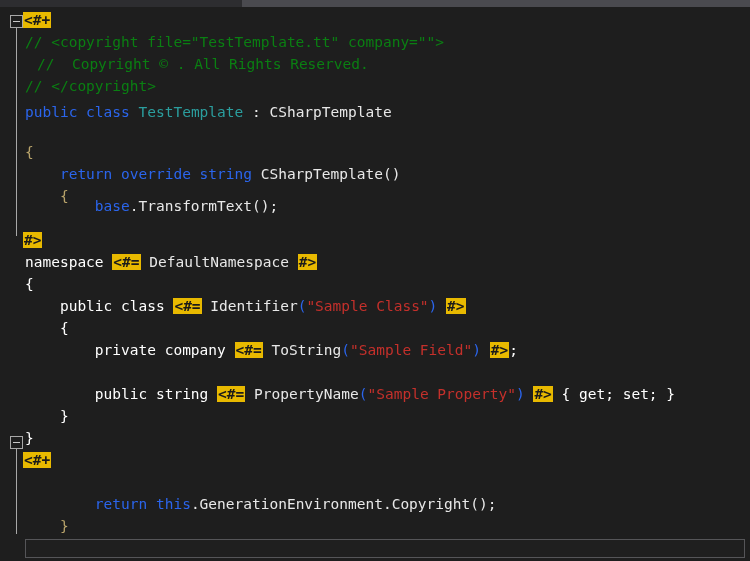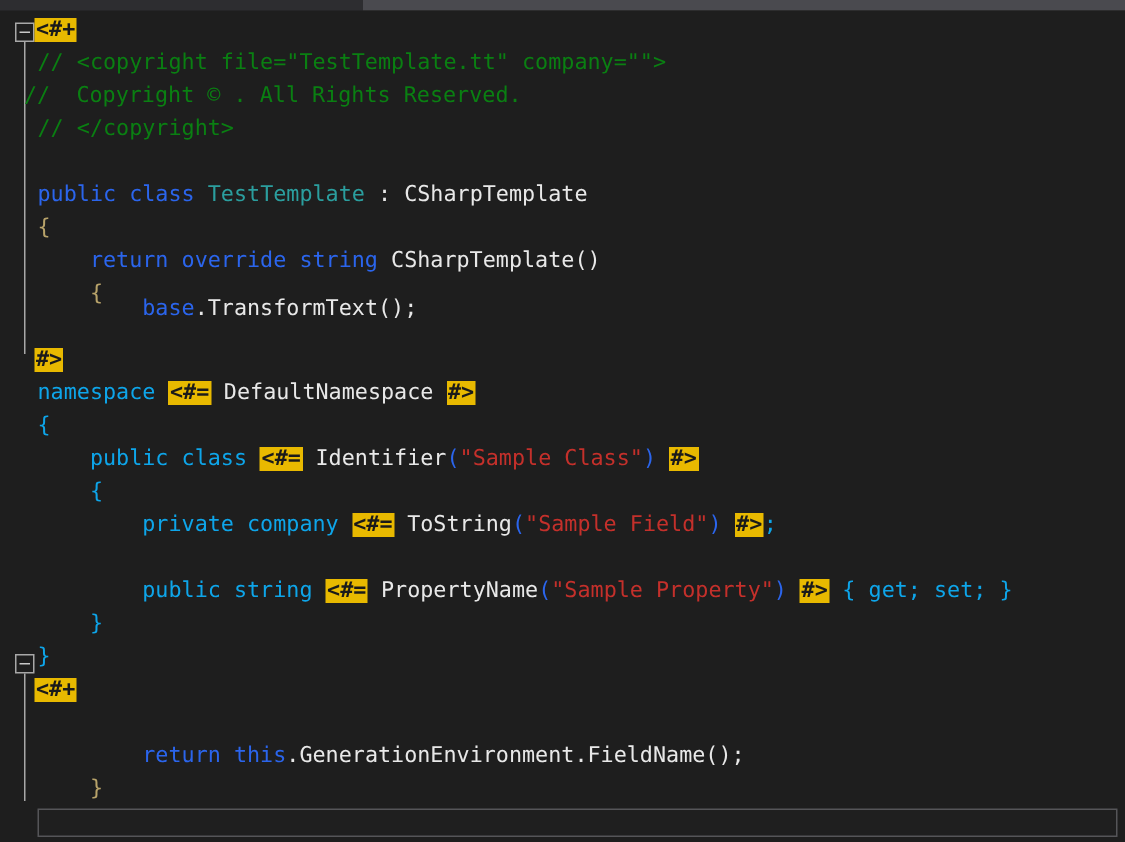--- a/index.html
+++ b/index.html
@@ -89,21 +89,21 @@
     white-space: pre;
     font-size: 14.5px;
     letter-spacing: 0px;
   }
 
   
   .t-comment   { color: #0a7f12; }
   .t-keyword   { color: #2b65ec; }
   .t-type      { color: #2b9e9e; }
   .t-plain     { color: #e8e8e8; }
-  .t-text      { color: #0ea5e9; }
+  .t-text      { color: #ffffff; }
   .t-string    { color: #c4302b; }
   .t-brace     { color: #b8a36a; }
   .t-punct     { color: #2b65ec; }
 
   
   .tag {
     background: #e8b900;
     color: #1a1a1a;
     font-weight: bold;
     padding: 0 1px;
@@ -121,41 +121,41 @@
 
   <div class="outline-box" id="outline-box-1" style="left:10px; top:8px;"></div>
   <div class="outline-line" id="outline-line-1" style="left:16px; top:21px; height:208px;"></div>
 
   <div class="outline-box" id="outline-box-2" style="left:10px; top:429px;"></div>
   <div class="outline-line" id="outline-line-2" style="left:16px; top:442px; height:86px;"></div>
 
   <div id="code-surface">
       <div class="line" id="line-1" style="left: 23px; top: 2px;"><span class="tag">&lt;#+</span></div>
       <div class="line" id="line-2" style="left: 25px; top: 24px;"><span class="t-comment">// &lt;copyright file="TestTemplate.tt" company=""&gt;</span></div>
-      <div class="line" id="line-3" style="left: 16px; top: 46px;"><span class="t-comment">//  Copyright © . All Rights Reserved.</span></div>
+      <div class="line" id="line-3" style="left: 37px; top: 46px;"><span class="t-comment">//  Copyright © . All Rights Reserved.</span></div>
       <div class="line" id="line-4" style="left: 25px; top: 68px;"><span class="t-comment">// &lt;/copyright&gt;</span></div>
       <div class="line" id="line-5" style="left: 25px; top: 90px;"></div>
-      <div class="line" id="line-6" style="left: 25px; top: 112px; text-align: center;"><span class="t-keyword">public class </span><span class="t-type">TestTemplate</span><span class="t-plain"> : CSharpTemplate</span></div>
+      <div class="line" id="line-6" style="left: 25px; top: 94px; text-align: center;"><span class="t-keyword">public class </span><span class="t-type">TestTemplate</span><span class="t-plain"> : CSharpTemplate</span></div>
       <div class="line" id="line-7" style="left: 25px; top: 134px;"><span class="t-brace">{</span></div>
       <div class="line" id="line-8" style="left: 25px; top: 156px;"><span class="t-keyword">    return override string </span><span class="t-plain">CSharpTemplate()</span></div>
       <div class="line" id="line-9" style="left: 25px; top: 178px;"><span class="t-brace">    {</span></div>
       <div class="line" id="line-10" style="left: 25px; top: 188px;"><span class="t-keyword">        base</span><span class="t-plain">.TransformText();</span></div>
       <div class="line" id="line-11" style="left: 23px; top: 222px;"><span class="tag">#&gt;</span></div>
       <div class="line" id="line-12" style="left: 25px; top: 244px;"><span class="t-text">namespace </span><span class="tag">&lt;#=</span><span class="t-plain"> DefaultNamespace </span><span class="tag">#&gt;</span></div>
       <div class="line" id="line-13" style="left: 25px; top: 266px;"><span class="t-text">{</span></div>
       <div class="line" id="line-14" style="left: 25px; top: 288px;"><span class="t-text">    public class </span><span class="tag">&lt;#=</span><span class="t-plain"> Identifier</span><span class="t-punct">(</span><span class="t-string">"Sample Class"</span><span class="t-punct">)</span><span class="t-plain"> </span><span class="tag">#&gt;</span></div>
       <div class="line" id="line-15" style="left: 25px; top: 310px;"><span class="t-text">    {</span></div>
       <div class="line" id="line-16" style="left: 25px; top: 332px;"><span class="t-text">        private company </span><span class="tag">&lt;#=</span><span class="t-plain"> ToString</span><span class="t-punct">(</span><span class="t-string">"Sample Field"</span><span class="t-punct">)</span><span class="t-plain"> </span><span class="tag">#&gt;</span><span class="t-text">;</span></div>
       <div class="line" id="line-17" style="left: 25px; top: 354px;"></div>
       <div class="line" id="line-18" style="left: 25px; top: 376px;"><span class="t-text">        public string </span><span class="tag">&lt;#=</span><span class="t-plain"> PropertyName</span><span class="t-punct">(</span><span class="t-string">"Sample Property"</span><span class="t-punct">)</span><span class="t-plain"> </span><span class="tag">#&gt;</span><span class="t-text"> { get; set; }</span></div>
       <div class="line" id="line-19" style="left: 25px; top: 398px;"><span class="t-text">    }</span></div>
       <div class="line" id="line-20" style="left: 25px; top: 420px;"><span class="t-text">}</span></div>
       <div class="line" id="line-21" style="left: 23px; top: 442px;"><span class="tag">&lt;#+</span></div>
       <div class="line" id="line-22" style="left: 25px; top: 464px;"></div>
-      <div class="line" id="line-23" style="left: 25px; top: 486px;"><span class="t-keyword">        return this</span><span class="t-plain">.GenerationEnvironment.FieldName();</span></div>
+      <div class="line" id="line-23" style="left: 25px; top: 486px;"><span class="t-keyword">        return this</span><span class="t-plain">.GenerationEnvironment.Copyright();</span></div>
       <div class="line" id="line-24" style="left: 25px; top: 508px;"><span class="t-brace">    }</span></div>
     </div>
 
 </div>
 
 <div id="bottom-pane">
   <div class="pane-box"></div>
 </div>
 
 </body></html>

